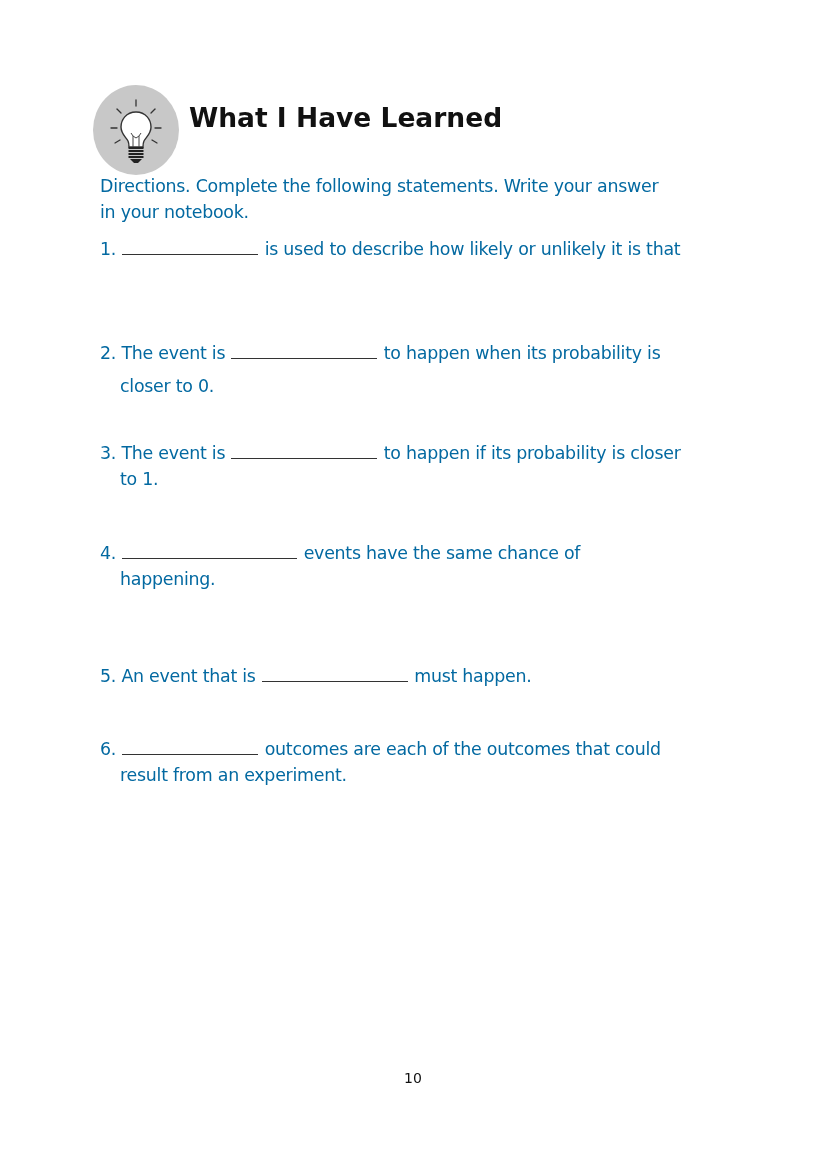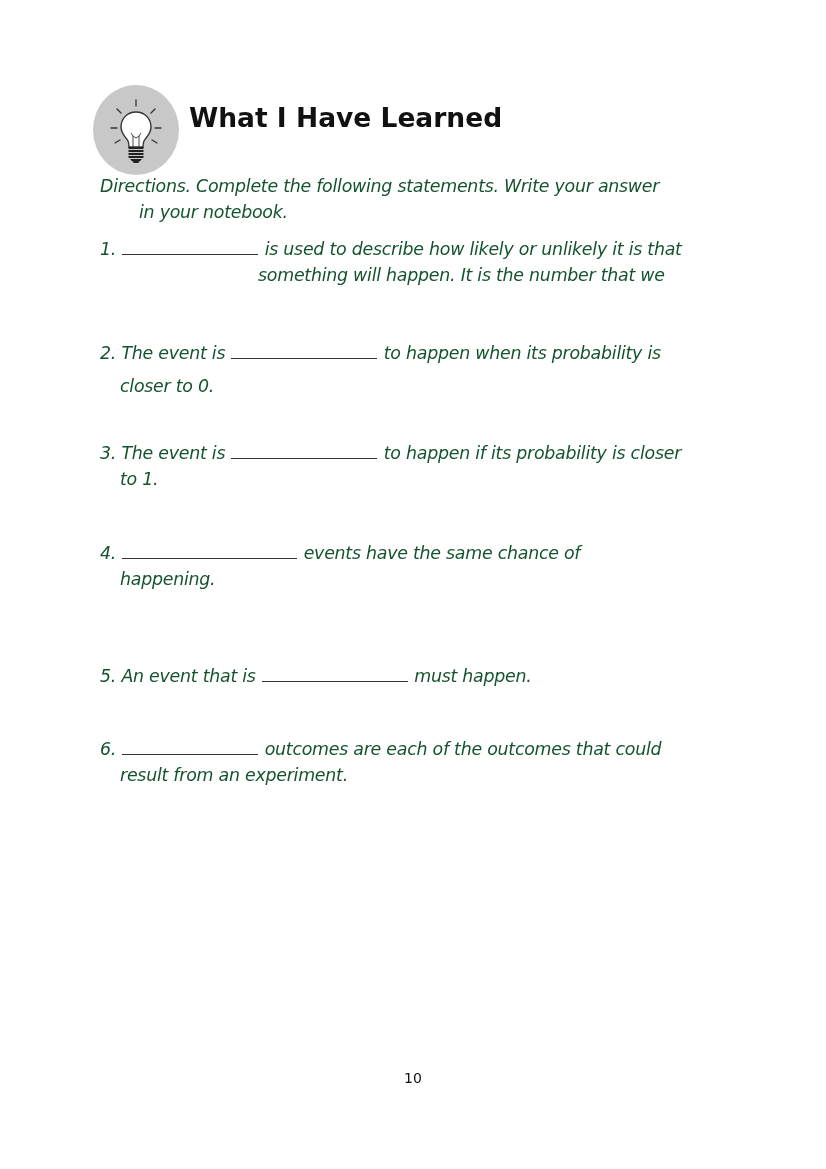--- a/index.html
+++ b/index.html
@@ -46,24 +46,23 @@
       font-size: 26.5px;
       color: #111;
       letter-spacing: 0px;
       white-space: nowrap;
     }
     .text {
       position: absolute;
       font-family: "DejaVu Sans", sans-serif;
       font-size: 17.4px;
       line-height: 26px;
-      color: #14532d;
+      color: #0369a1;
       white-space: nowrap;
       letter-spacing: -0.25px;
-      font-style: italic;
     }
     .blank {
       display: inline-block;
       border-bottom: 1.3px solid #333;
       height: 18px;
       vertical-align: baseline;
       margin: 0 1px;
     }
     .page-number {
       position: absolute;
@@ -120,28 +119,27 @@
           <rect x="35.5" y="68" width="15" height="2"></rect>
           <rect x="35.5" y="71" width="15" height="2"></rect>
           <path d="M37 74 L49 74 L45 78 L41 78 Z"></path>
         </g>
       </svg>
     </div>
   </div>
   <div class="title">What I Have Learned</div>
 
   <div class="text" style="left:100px; top:173px;">Directions. Complete the following statements. Write your answer</div>
-  <div class="text" style="left:100px; top:199px;margin-left:39px;">in your notebook.</div>
+  <div class="text" style="left:100px; top:199px;">in your notebook.</div>
 
   <div class="text" style="left:100px; top:236px;">
     <span>1.</span>
     <span class="blank" style="width:136px;"></span>
     <span>is used to describe how likely or unlikely it is that</span>
   </div>
-  <div class="text" style="left:258px; top:262px;">something will happen. It is the number that we</div>
 
   <div class="text" style="left:100px; top:340px;">
     <span>2.</span>
     <span>The event is</span>
     <span class="blank" style="width:146px;"></span>
     <span>to happen when its probability is</span>
   </div>
   <div class="text" style="left:120px; top:366px;margin-top:7px;">closer to 0.</div>
 
   <div class="text" style="left:100px; top:440px;">

